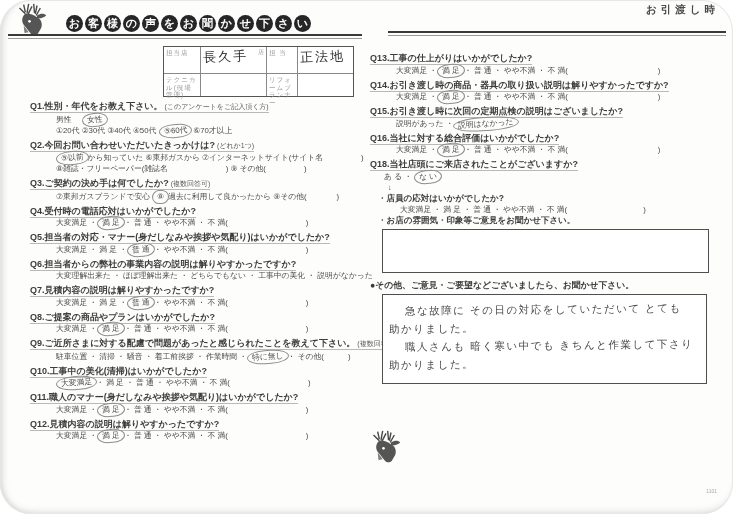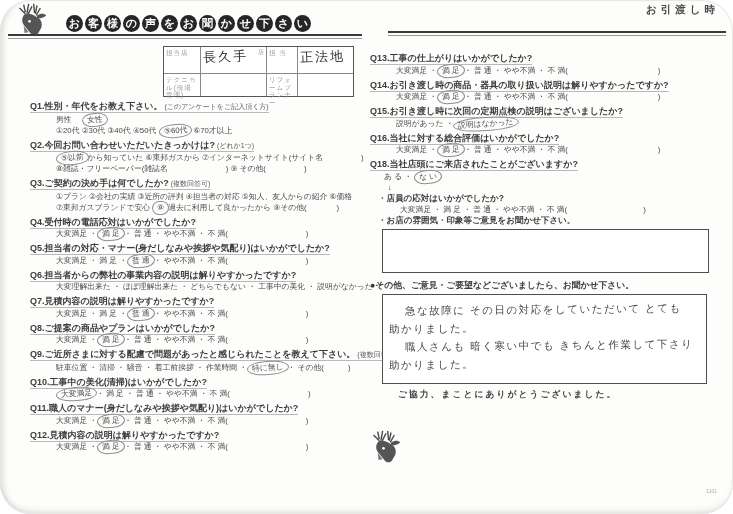--- a/index.html
+++ b/index.html
@@ -99,21 +99,20 @@
         <div class="q-line"><span>男性</span><span class="gap" style="width: 10px;"></span><span class="circ">女性</span></div>
         <div class="q-line"><span>①20代 ②30代 ③40代 ④50代 </span><span class="circ">⑤60代</span><span> ⑥70才以上</span></div>
       </div>
       <div class="q-block">
         <div class="q-title"><span class="q-title-text">Q2.今回お問い合わせいただいたきっかけは?<span class="q-note"> (どれか1つ)</span></span></div>
         <div class="q-line"><span class="circ">⑤以前</span><span>から知っていた ⑥東邦ガスから ⑦インターネットサイト(サイト名</span><span class="gap" style="width: 38px;"></span><span>)</span></div>
         <div class="q-line"><span>⑧雑誌・フリーペーパー(雑誌名</span><span class="gap" style="width: 58px;"></span><span>) ⑨ その他(</span><span class="gap" style="width: 38px;"></span><span>)</span></div>
       </div>
       <div class="q-block">
         <div class="q-title"><span class="q-title-text">Q3.ご契約の決め手は何でしたか?<span class="q-note"> (複数回答可)</span></span></div>
-        <div class="q-line"><span>①プラン ②会社の実績 ③近所の評判 ④担当者の対応 ⑤知人、友人からの紹介 ⑥価格</span></div>
         <div class="q-line"><span>⑦東邦ガスブランドで安心 </span><span class="circ">⑧</span><span>過去に利用して良かったから ⑨その他(</span><span class="gap" style="width: 30px;"></span><span>)</span></div>
       </div>
       <div class="q-block">
         <div class="q-title"><span class="q-title-text">Q4.受付時の電話応対はいかがでしたか?</span></div>
         <div class="q-line"><span>大変満足 ・</span><span class="circ">満 足</span><span>・ 普 通 ・ やや不満 ・ 不 満(</span><span class="gap" style="width: 78px;"></span><span>)</span></div>
       </div>
       <div class="q-block">
         <div class="q-title"><span class="q-title-text">Q5.担当者の対応・マナー(身だしなみや挨拶や気配り)はいかがでしたか?</span></div>
         <div class="q-line"><span>大変満足 ・ 満 足 ・</span><span class="circ">普 通</span><span>・ やや不満 ・ 不 満(</span><span class="gap" style="width: 78px;"></span><span>)</span></div>
       </div>
@@ -178,21 +177,20 @@
 
     <div id="other-label">●その他、ご意見・ご要望などございましたら、お聞かせ下さい。</div>
 
     <div id="comment-box">
         <div class="hand-line">急な故障に その日の対応をしていただいて とても</div>
         <div class="hand-line">助かりました。</div>
         <div class="hand-line">職人さんも 暗く寒い中でも きちんと作業して下さり</div>
         <div class="hand-line">助かりました。</div>
       </div>
 
-    <div id="footer-row">ご協力、まことにありがとうございました。</div>
   </div>
 
   <svg id="deer-bottom" class="deer" viewBox="0 0 48 48">
     <path d="M14 2 L16 11 M9 6 L16 13 M20 1 L18 12 M24 4 L19 14 M30 3 L28 13 M34 6 L29 15 M26 1 L27 12" stroke="#4a4a4a" stroke-width="1.7" fill="none"></path>
     <path d="M16 13 C12 16 11 22 14 26 L22 36 C24 39 28 40 31 37 L35 30 C37 25 35 19 30 17 C26 14 19 12 16 13 Z" fill="#555"></path>
     <path d="M30 15 C34 12 39 12 41 15 C38 18 33 19 30 18 Z" fill="#555"></path>
     <circle cx="21" cy="22" r="1.6" fill="#fff"></circle>
     <path d="M14 27 L20 35 L15 36 Z" fill="#7d7d7d"></path>
   </svg>
 

